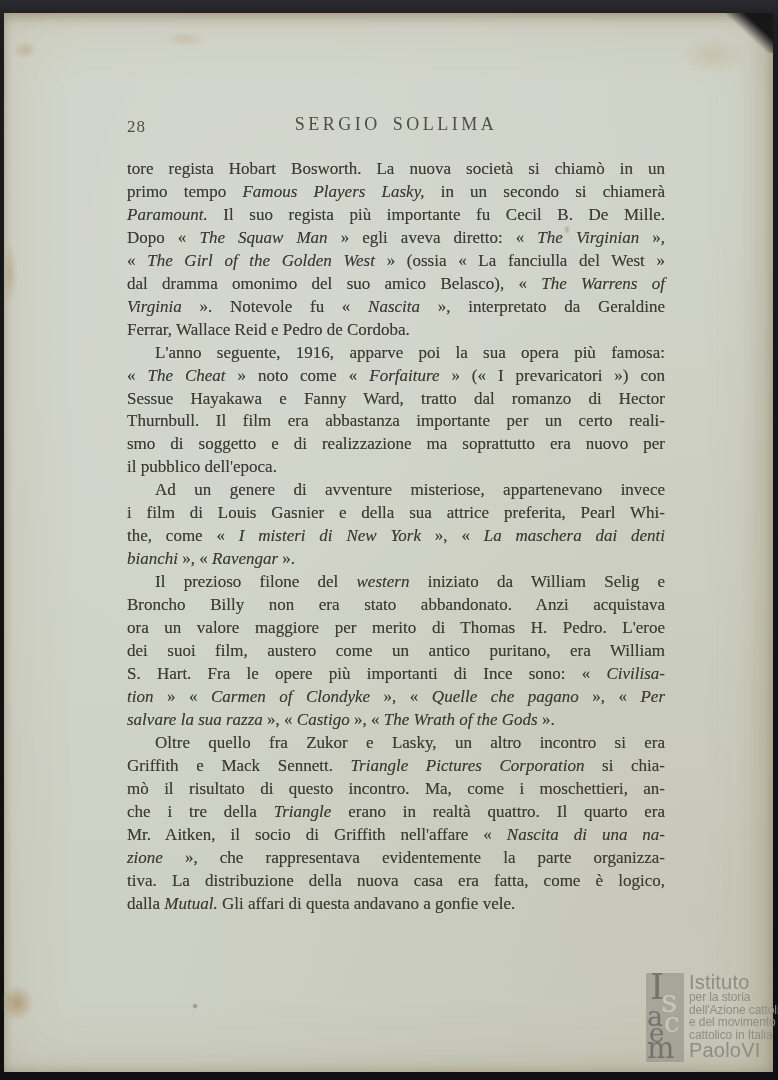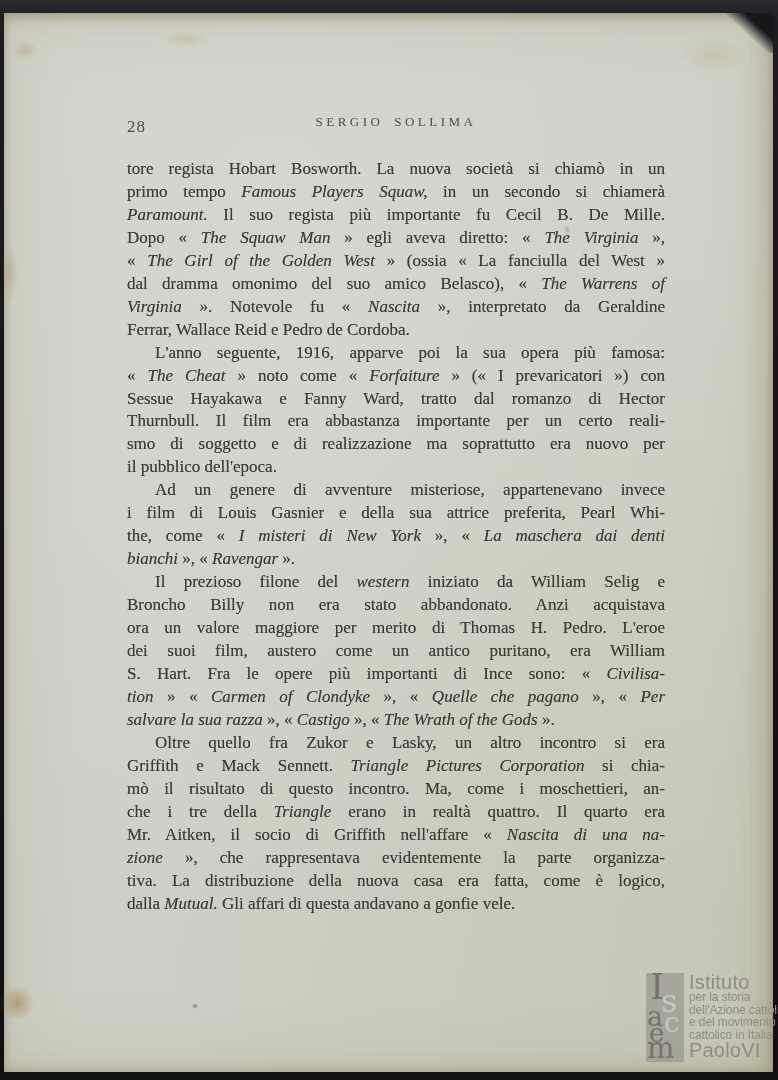--- a/index.html
+++ b/index.html
@@ -44,21 +44,21 @@
   .st6 { left:-2px; top:230px; width:16px; height:60px;
          background:radial-gradient(ellipse,rgba(150,110,55,0.25),rgba(150,110,55,0) 70%); }
   .st7 { left:560px; top:212px; width:6px; height:9px;
          background:radial-gradient(ellipse,rgba(100,85,55,0.35),rgba(100,85,55,0) 75%); }
 
   
   .pagehead { position:absolute; left:123px; top:101px; width:538px; height:26px;
               color:#4f4e45; }
   .pagenum { position:absolute; left:0; top:3px; font-size:17px; letter-spacing:1px; }
   .running-head { position:absolute; left:0; right:0; top:0; text-align:center;
-                  font-size:13px; letter-spacing:3.5px; word-spacing:4px; }
+                  font-size:18px; letter-spacing:3.5px; word-spacing:4px; }
 
   
   .bodytext { position:absolute; left:123px; top:145px; width:538px;
               font-size:17px; line-height:22.95px; color:#3c3b33;
               text-shadow:0 0 0.5px rgba(60,58,48,0.55); }
   .para { margin:0; }
   .line { text-align:justify; text-align-last:justify; white-space:normal; }
   .line.end { text-align-last:left; }
   .line.ind { text-indent:28px; }
   .line i { font-style:italic; }
@@ -97,23 +97,23 @@
     <div class="stain st7"></div>
 
     <div class="pagehead">
       <span class="pagenum">28</span>
       <span class="running-head">SERGIO SOLLIMA</span>
     </div>
 
     <div class="bodytext">
         <div class="para">
           <div class="line">tore regista Hobart Bosworth. La nuova società si chiamò in un</div>
-          <div class="line">primo tempo <i>Famous Players Squaw,</i> in un secondo si chiamerà</div>
+          <div class="line">primo tempo <i>Famous Players Lasky,</i> in un secondo si chiamerà</div>
           <div class="line"><i>Paramount.</i> Il suo regista più importante fu Cecil B. De Mille.</div>
-          <div class="line">Dopo « <i>The Squaw Man</i> » egli aveva diretto: « <i>The Virginia</i> »,</div>
+          <div class="line">Dopo « <i>The Squaw Man</i> » egli aveva diretto: « <i>The Virginian</i> »,</div>
           <div class="line">« <i>The Girl of the Golden West</i> » (ossia « La fanciulla del West »</div>
           <div class="line">dal dramma omonimo del suo amico Belasco), « <i>The Warrens of</i></div>
           <div class="line"><i>Virginia</i> ». Notevole fu « <i>Nascita</i> », interpretato da Geraldine</div>
           <div class="line end">Ferrar, Wallace Reid e Pedro de Cordoba.</div>
         </div>
         <div class="para">
           <div class="line ind">L'anno seguente, 1916, apparve poi la sua opera più famosa:</div>
           <div class="line">« <i>The Cheat</i> » noto come « <i>Forfaiture</i> » (« I prevaricatori ») con</div>
           <div class="line">Sessue Hayakawa e Fanny Ward, tratto dal romanzo di Hector</div>
           <div class="line">Thurnbull. Il film era abbastanza importante per un certo reali-</div>

